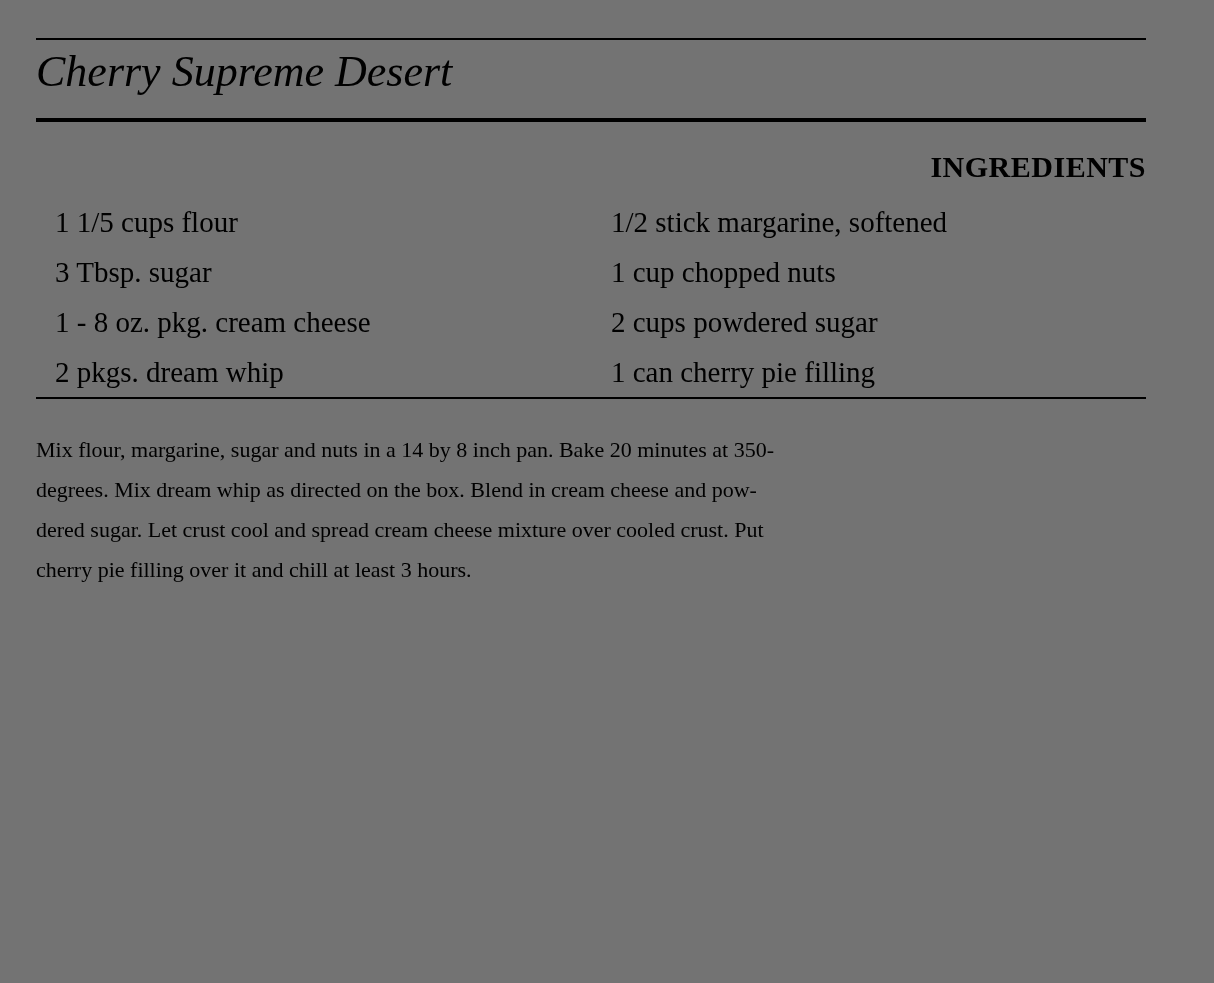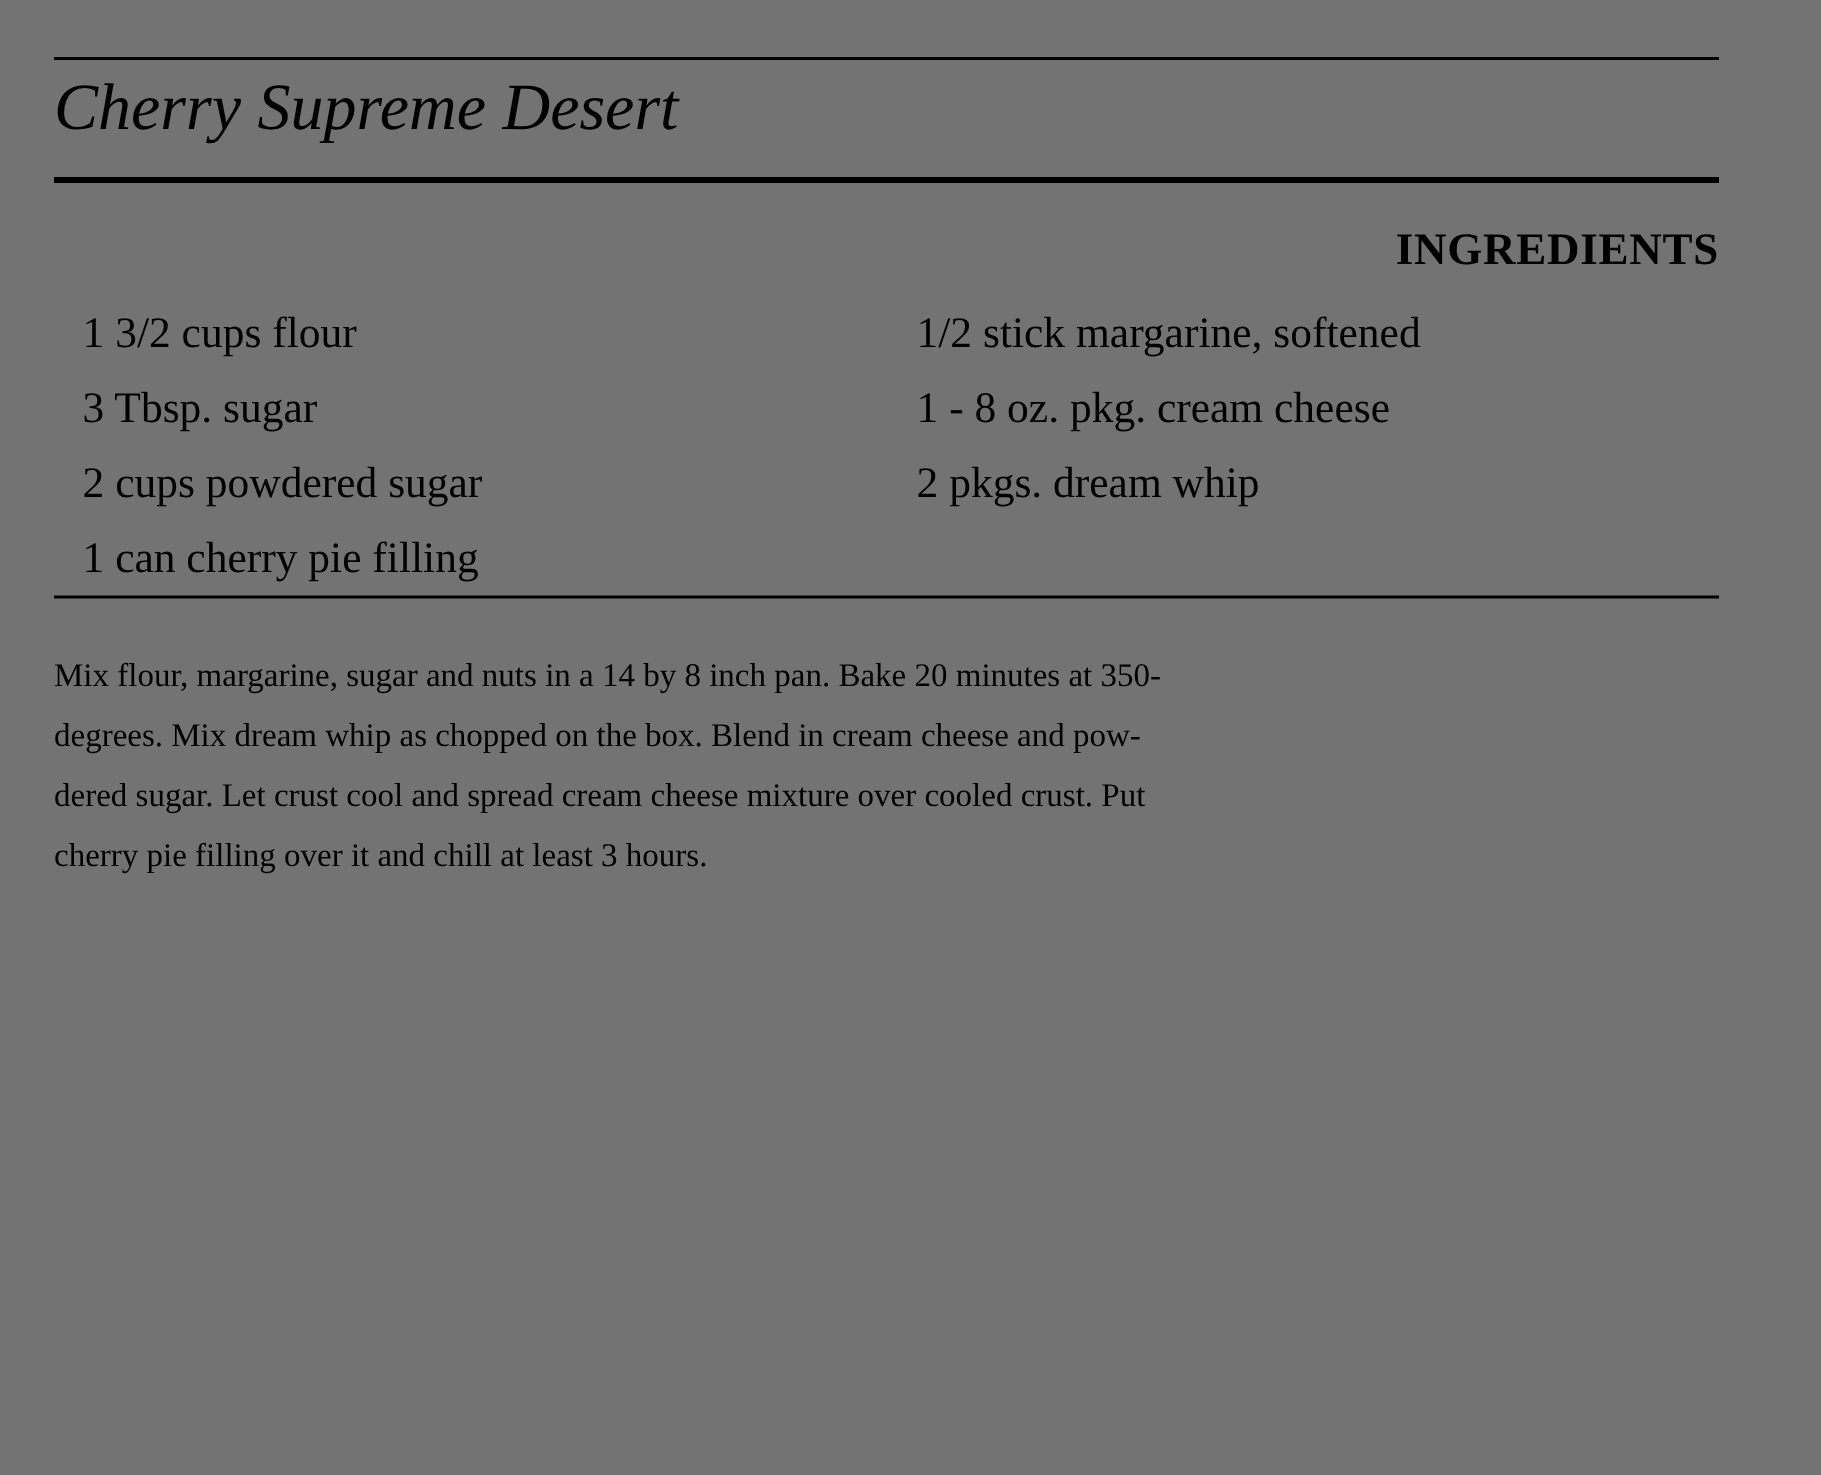--- a/index.html
+++ b/index.html
@@ -75,35 +75,36 @@
 
     <div class="rule rule-top"></div>
 
     <h1 class="title">Cherry Supreme Desert</h1>
 
     <div class="rule rule-title"></div>
 
     <div class="ingredients-heading">INGREDIENTS</div>
 
     <div class="ingredients-grid">
-      <div class="ingredient-cell">1 3/2 cups flour</div>
+      <div class="ingredient-cell">1 1/5 cups flour</div>
       <div class="ingredient-cell">1/2 stick margarine, softened</div>
 
       <div class="ingredient-cell">3 Tbsp. sugar</div>
+      <div class="ingredient-cell">1 cup chopped nuts</div>
 
       <div class="ingredient-cell">1 - 8 oz. pkg. cream cheese</div>
       <div class="ingredient-cell">2 cups powdered sugar</div>
 
       <div class="ingredient-cell">2 pkgs. dream whip</div>
       <div class="ingredient-cell">1 can cherry pie filling</div>
     </div>
 
     <div class="rule rule-bottom"></div>
 
     <div class="instructions">
       <div class="instruction-line">Mix flour, margarine, sugar and nuts in a 14 by 8 inch pan. Bake 20 minutes at 350-</div>
-      <div class="instruction-line">degrees. Mix dream whip as chopped on the box. Blend in cream cheese and pow-</div>
+      <div class="instruction-line">degrees. Mix dream whip as directed on the box. Blend in cream cheese and pow-</div>
       <div class="instruction-line">dered sugar. Let crust cool and spread cream cheese mixture over cooled crust. Put</div>
       <div class="instruction-line">cherry pie filling over it and chill at least 3 hours.</div>
     </div>
 
   </div>
 </div>
 
 </body></html>

